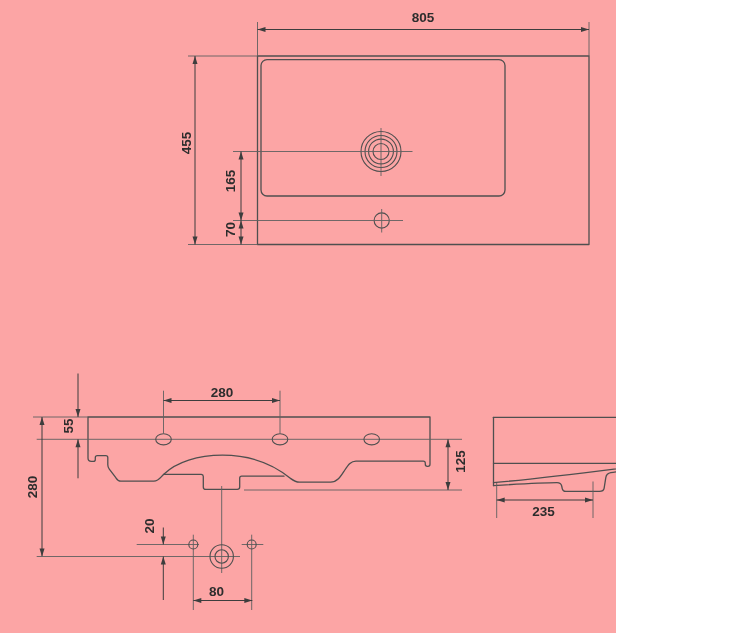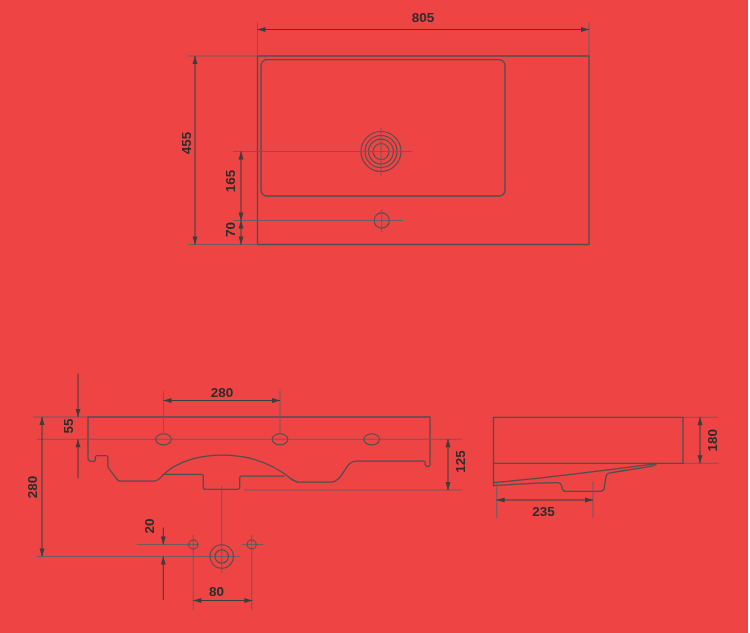--- a/index.html
+++ b/index.html
@@ -1,16 +1,16 @@
 <!DOCTYPE html>
 <html><head>
 <meta charset="utf-8">
 <style>
   html,body{margin:0;padding:0;background:#ffffff;}
-  #canvas{position:relative;width:748px;height:633px;background:#ef4444;overflow:hidden;}
+  #canvas{position:relative;width:616px;height:633px;background:#fca5a5;overflow:hidden;}
   svg{display:block;}
   .geo{fill:none;stroke:#4f4f4f;stroke-width:1.3;stroke-linecap:round;stroke-linejoin:round;}
   .geo2{fill:none;stroke:#4f4f4f;stroke-width:1.1;}
   .thin{fill:none;stroke:#606060;stroke-width:0.9;}
   .dim{fill:none;stroke:#3d3d3d;stroke-width:1;}
   .lbl{font-family:"Liberation Sans",sans-serif;font-size:13.5px;font-weight:600;fill:#2d2d2d;text-anchor:middle;}
 </style>
 </head>
 <body>
 

